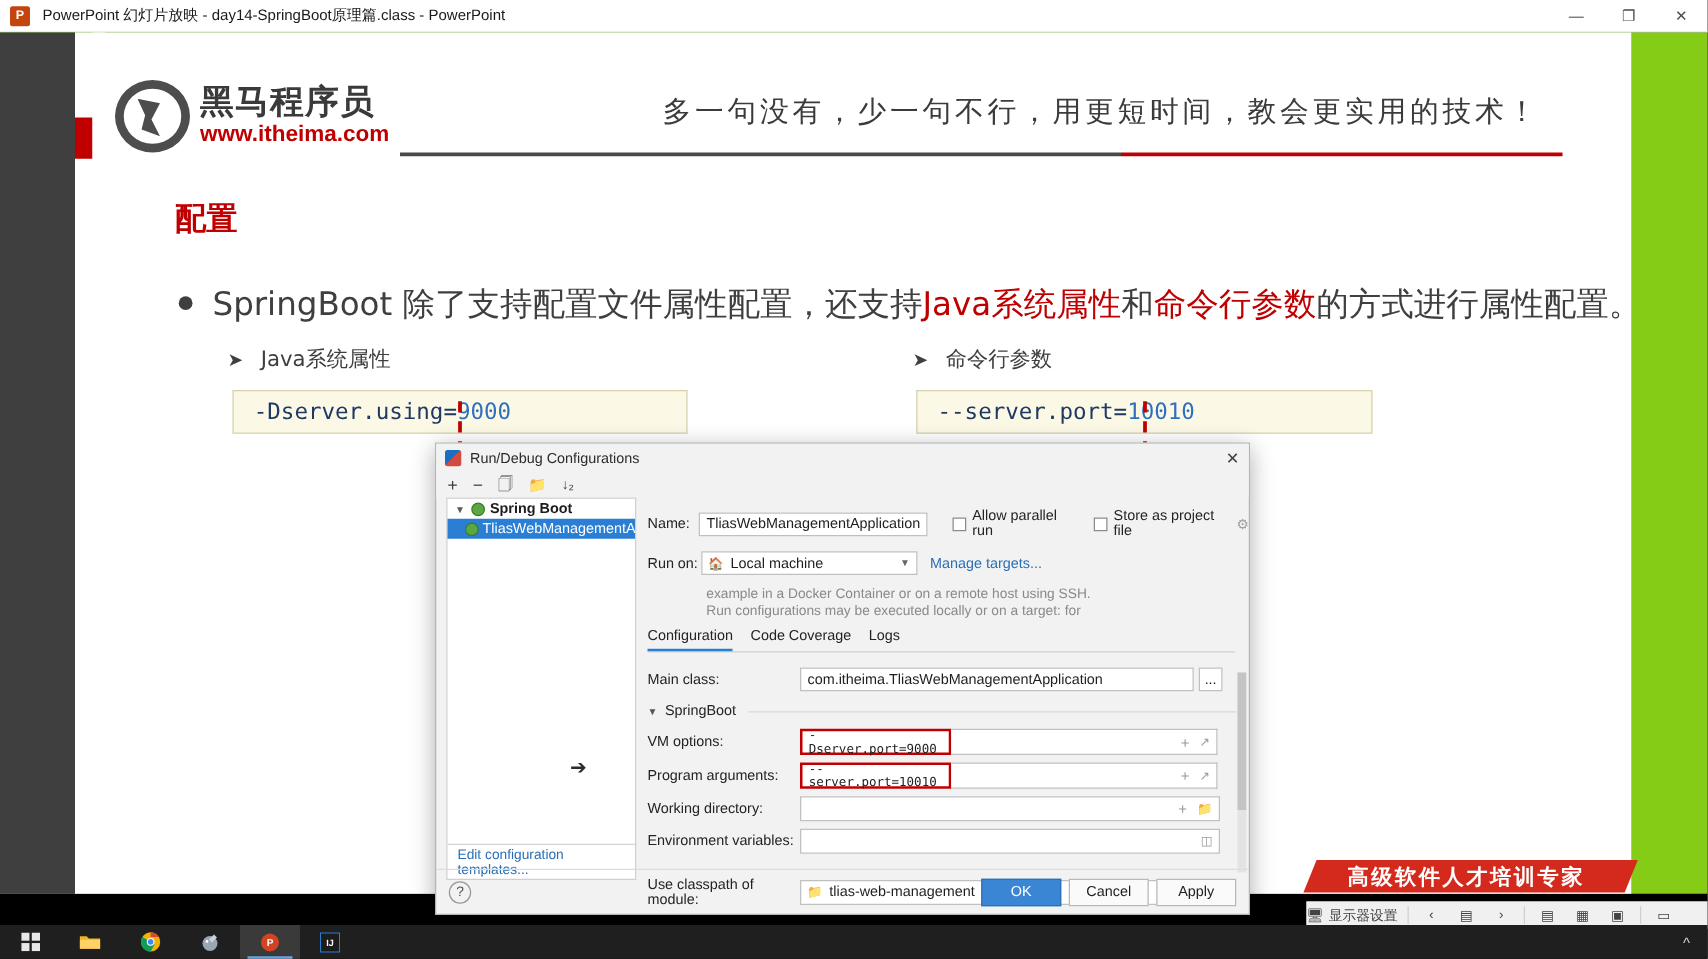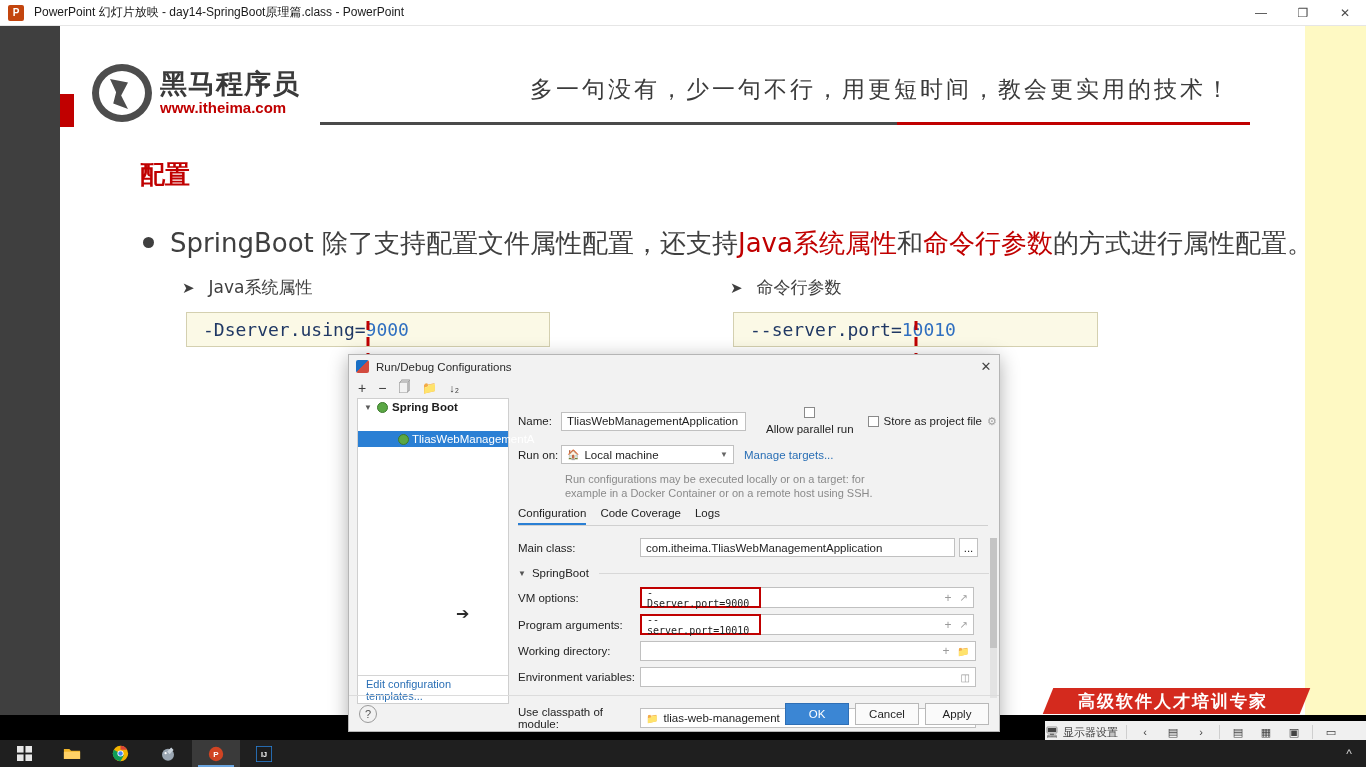--- a/index.html
+++ b/index.html
@@ -22,21 +22,21 @@
   }
   #title-text { font-size: 12px; color: #1a1a1a; white-space: nowrap; }
   #win-controls { margin-left: auto; display: flex; height: 26px; }
   #win-controls div {
     width: 42px; height: 26px; display: flex; align-items: center;
     justify-content: center; font-size: 12px; color: #4a4a4a;
   }
   
   #desktop {
     position: absolute; left: 0; top: 26px; width: 1366px; height: 689px;
-    background: #fef9c3;
+    background: #84cc16;
   }
   #ppt-window {
     position: absolute; left: 60px; top: 0px; width: 1245px; height: 689px;
     background: #ffffff;
   }
   #left-dark-strip {
     position: absolute; left: 0px; top: 0px; width: 60px; height: 689px;
     background: #3f3f3f;
   }
   #left-red-block {
@@ -60,21 +60,21 @@
     content: ""; position: absolute; left: 11px; top: 8px;
     width: 18px; height: 30px; background: #4d4d4d;
     clip-path: polygon(0% 0%, 100% 12%, 62% 55%, 100% 100%, 18% 82%, 34% 44%);
   }
   #logo-text-cn {
     font-family: "DejaVu Sans", sans-serif;
     font-size: 27px; font-weight: bold; color: #3a3a3a; letter-spacing: 1px;
     line-height: 1.05;
   }
   #logo-text-url {
-    font-size: 15px; font-weight: bold; color: #c00000; letter-spacing: 0px;
+    font-size: 18px; font-weight: bold; color: #c00000; letter-spacing: 0px;
   }
   #slogan {
     position: absolute; left: 530px; top: 48px; width: 730px;
     font-family: "DejaVu Serif", serif; font-size: 23px; color: #3b3b3b;
     letter-spacing: 3px; white-space: nowrap;
   }
   #slogan-rule {
     position: absolute; left: 320px; top: 96px; width: 930px; height: 3px;
     background: linear-gradient(to right, #4a4a4a 0%, #4a4a4a 62%, #c00000 62%, #c00000 100%);
   }
@@ -138,22 +138,22 @@
     padding-left: 9px; background: #f2f2f2; font-size: 12px; color: #3c3c3c;
   }
   #dlg-body { display: flex; height: 306px; }
   #tree-pane {
     width: 152px; background: #ffffff; border: 1px solid #cfcfcf;
     margin-left: 8px; margin-right: 5px; position: relative;
   }
   .tree-row { display: flex; align-items: center; height: 16px; font-size: 11.5px; }
   #tree-root { padding-left: 6px; color: #1d1d1d; font-weight: bold; gap: 4px; }
   #tree-child {
-    padding-left: 40px; background: #2a7fd4; color: #ffffff; gap: 3px;
-    margin-top: 16px;
+    padding-left: 14px; background: #2a7fd4; color: #ffffff; gap: 3px;
+    margin-top: 0px;
   }
   .tw { width: 9px; color: #5a5a5a; font-size: 8px; }
   .sb-ico {
     width: 11px; height: 11px; border-radius: 50%;
     background: #5aa744; border: 1px solid #3c7a2c; flex: none;
   }
   #tree-templates {
     position: absolute; left: 0; bottom: 0; width: 100%; height: 28px;
     border-top: 1px solid #d4d4d4; display: flex; align-items: center;
     padding-left: 8px;
@@ -342,21 +342,21 @@
         <div id="tree-templates">
           <span id="tmpl-link">Edit configuration templates...</span>
         </div>
       </div>
 
       <div id="right-pane">
 
         <div class="frow" style="margin-top:9px;">
           <span class="flabel" style="width:43px;">Name:</span>
           <span class="finput" style="width:185px;">TliasWebManagementApplication</span>
-          <span style="display:flex;align-items:center;gap:5px;margin-left:20px;flex-direction:column;">
+          <span style="display:flex;align-items:center;gap:5px;margin-left:20px;">
             <span style="width:11px;height:11px;border:1px solid #8a8a8a;background:#fff;display:inline-block;"></span>
             <span class="flabel">Allow parallel run</span>
           </span>
           <span style="display:flex;align-items:center;gap:5px;margin-left:14px;">
             <span style="width:11px;height:11px;border:1px solid #8a8a8a;background:#fff;display:inline-block;"></span>
             <span class="flabel">Store as project file</span>
             <span style="color:#a0a0a0;font-size:11px;">⚙</span>
           </span>
         </div>
 
@@ -366,22 +366,22 @@
             <span style="display:flex;align-items:center;gap:5px;">
               <span style="font-size:10px;color:#3a3a3a;">🏠</span>
               <span>Local machine</span>
             </span>
             <span style="font-size:8px;color:#666;">▼</span>
           </span>
           <span style="font-size:11.5px;color:#2a6fb5;margin-left:10px;">Manage targets...</span>
         </div>
 
         <div class="hint" style="margin-top:8px;margin-left:47px;width:400px;">
+          <div>example in a Docker Container or on a remote host using SSH.</div>
           <div>Run configurations may be executed locally or on a target: for</div>
-          <div>example in a Docker Container or on a remote host using SSH.</div>
         </div>
 
         <div id="tabs">
           <span class="tab active">Configuration</span>
           <span class="tab">Code Coverage</span>
           <span class="tab">Logs</span>
         </div>
 
         <div class="frow" style="margin-top:12px;">
           <span class="flabel" style="width:122px;">Main class:</span>

